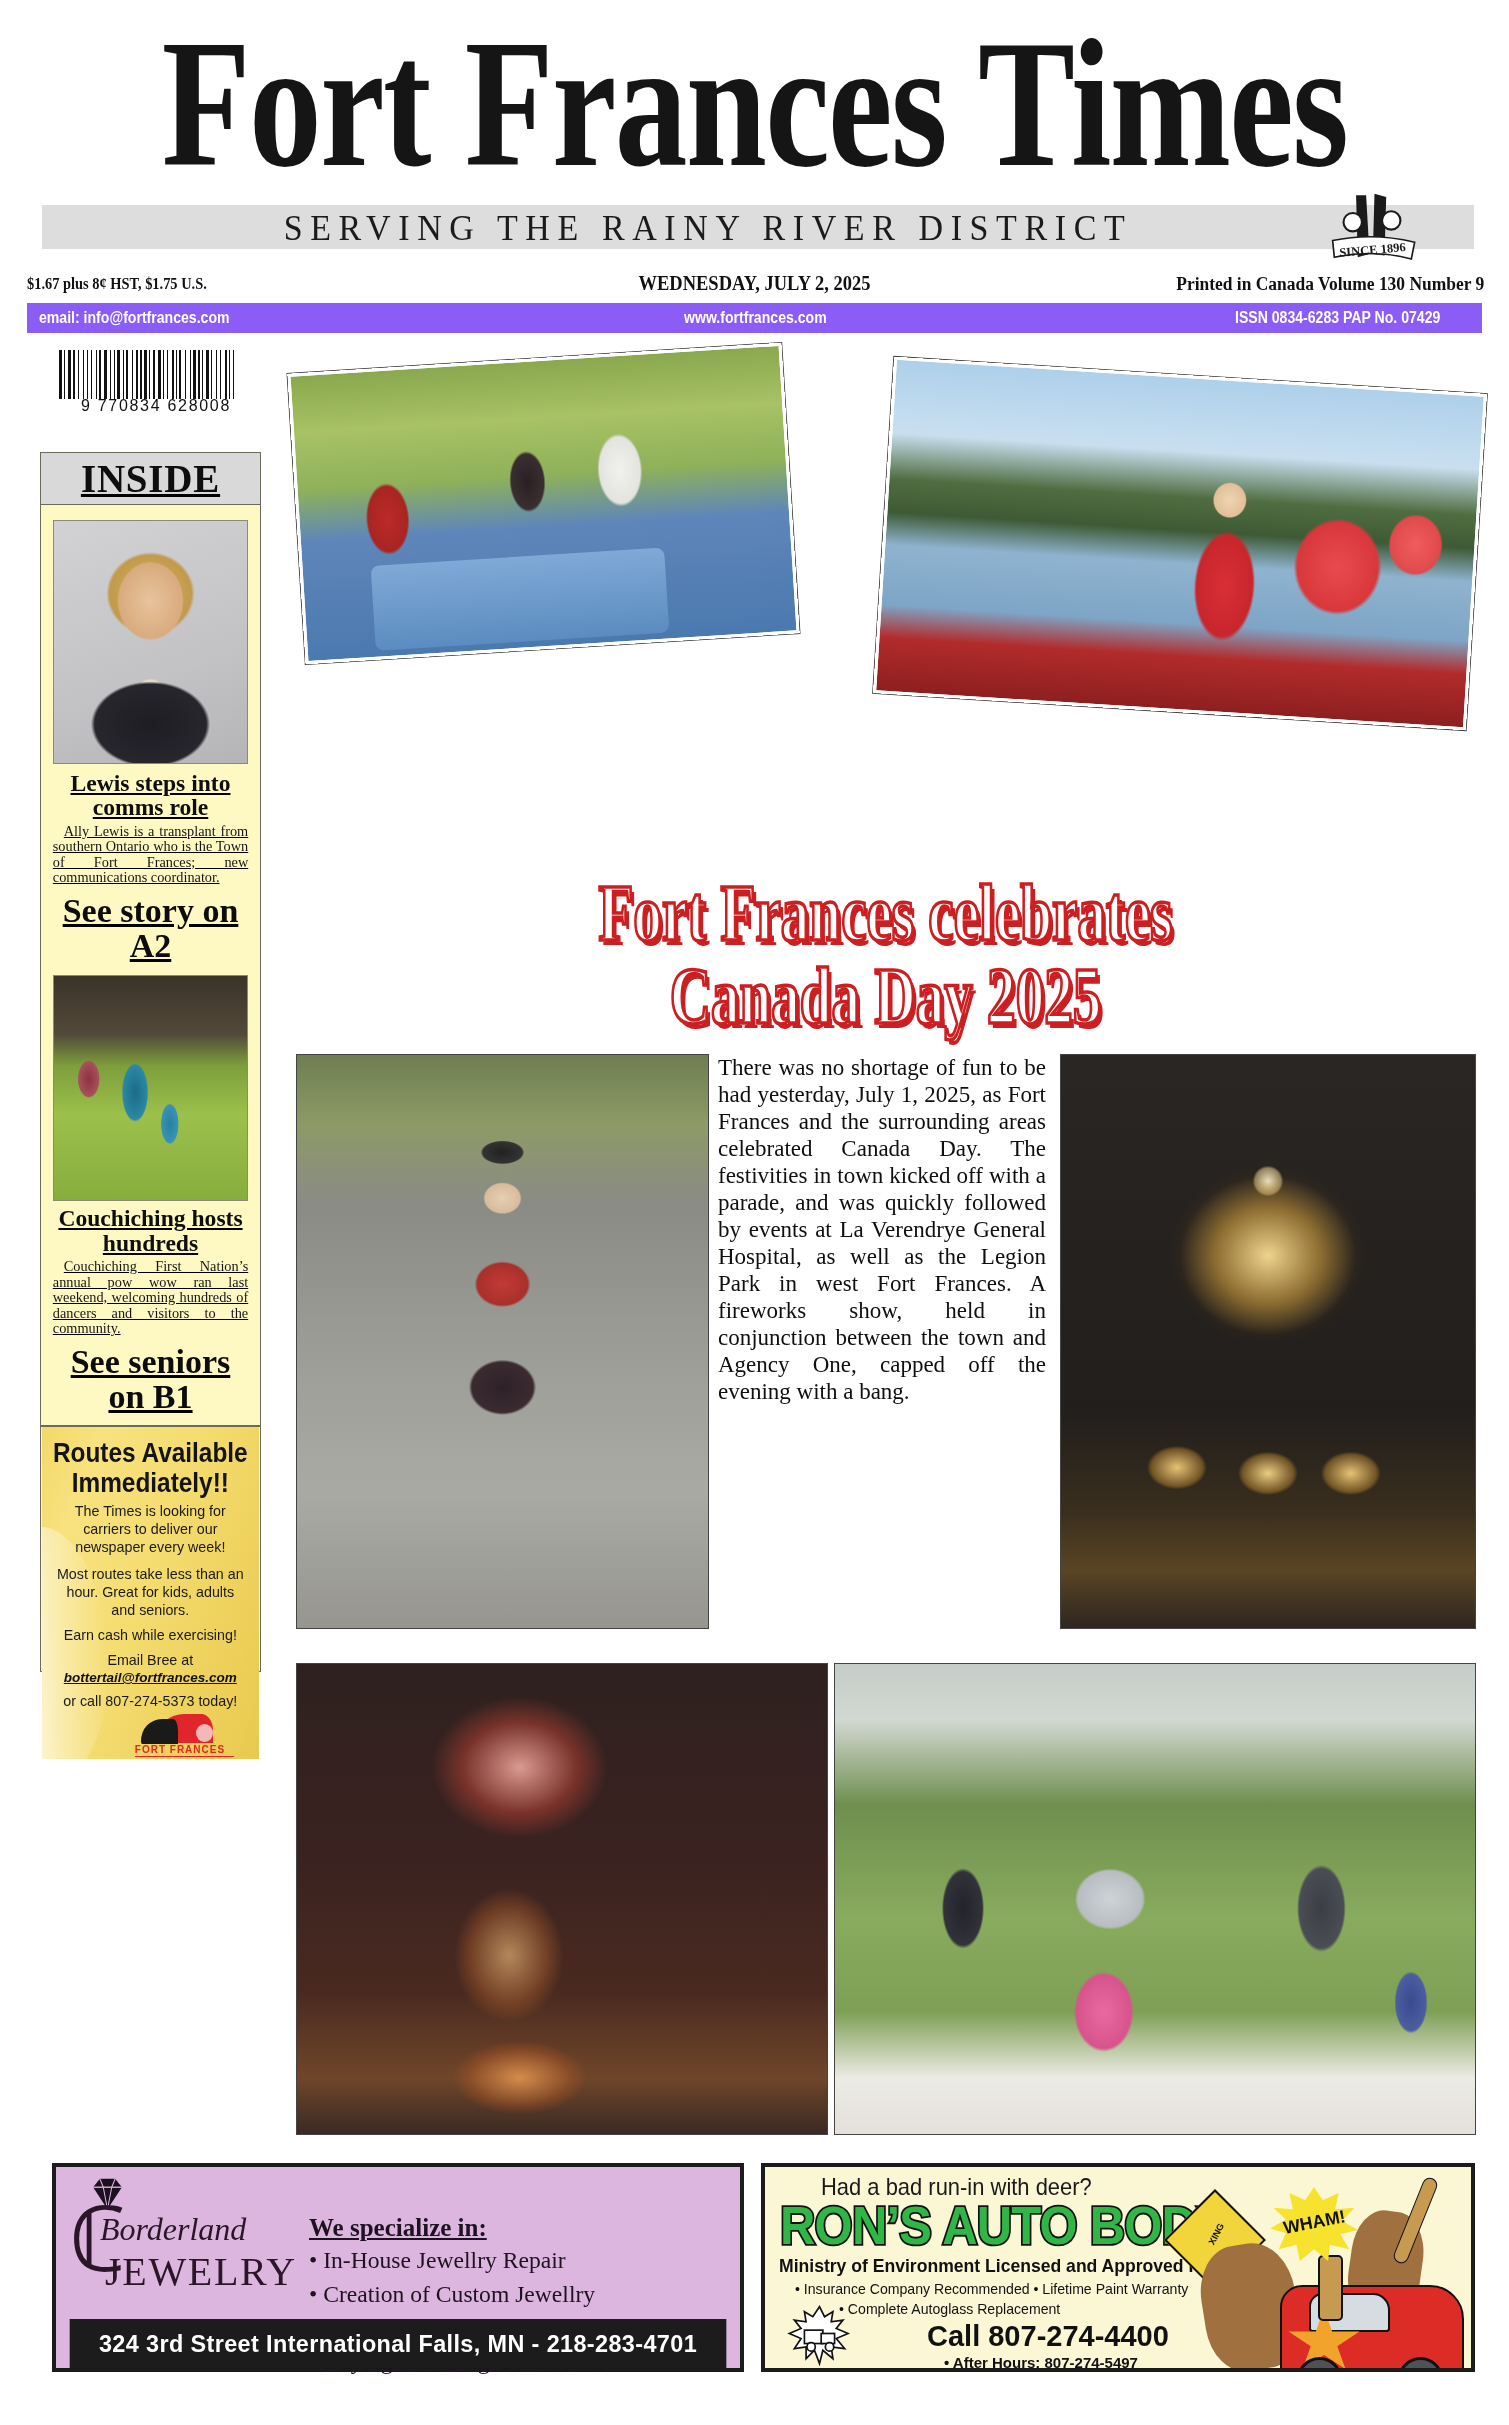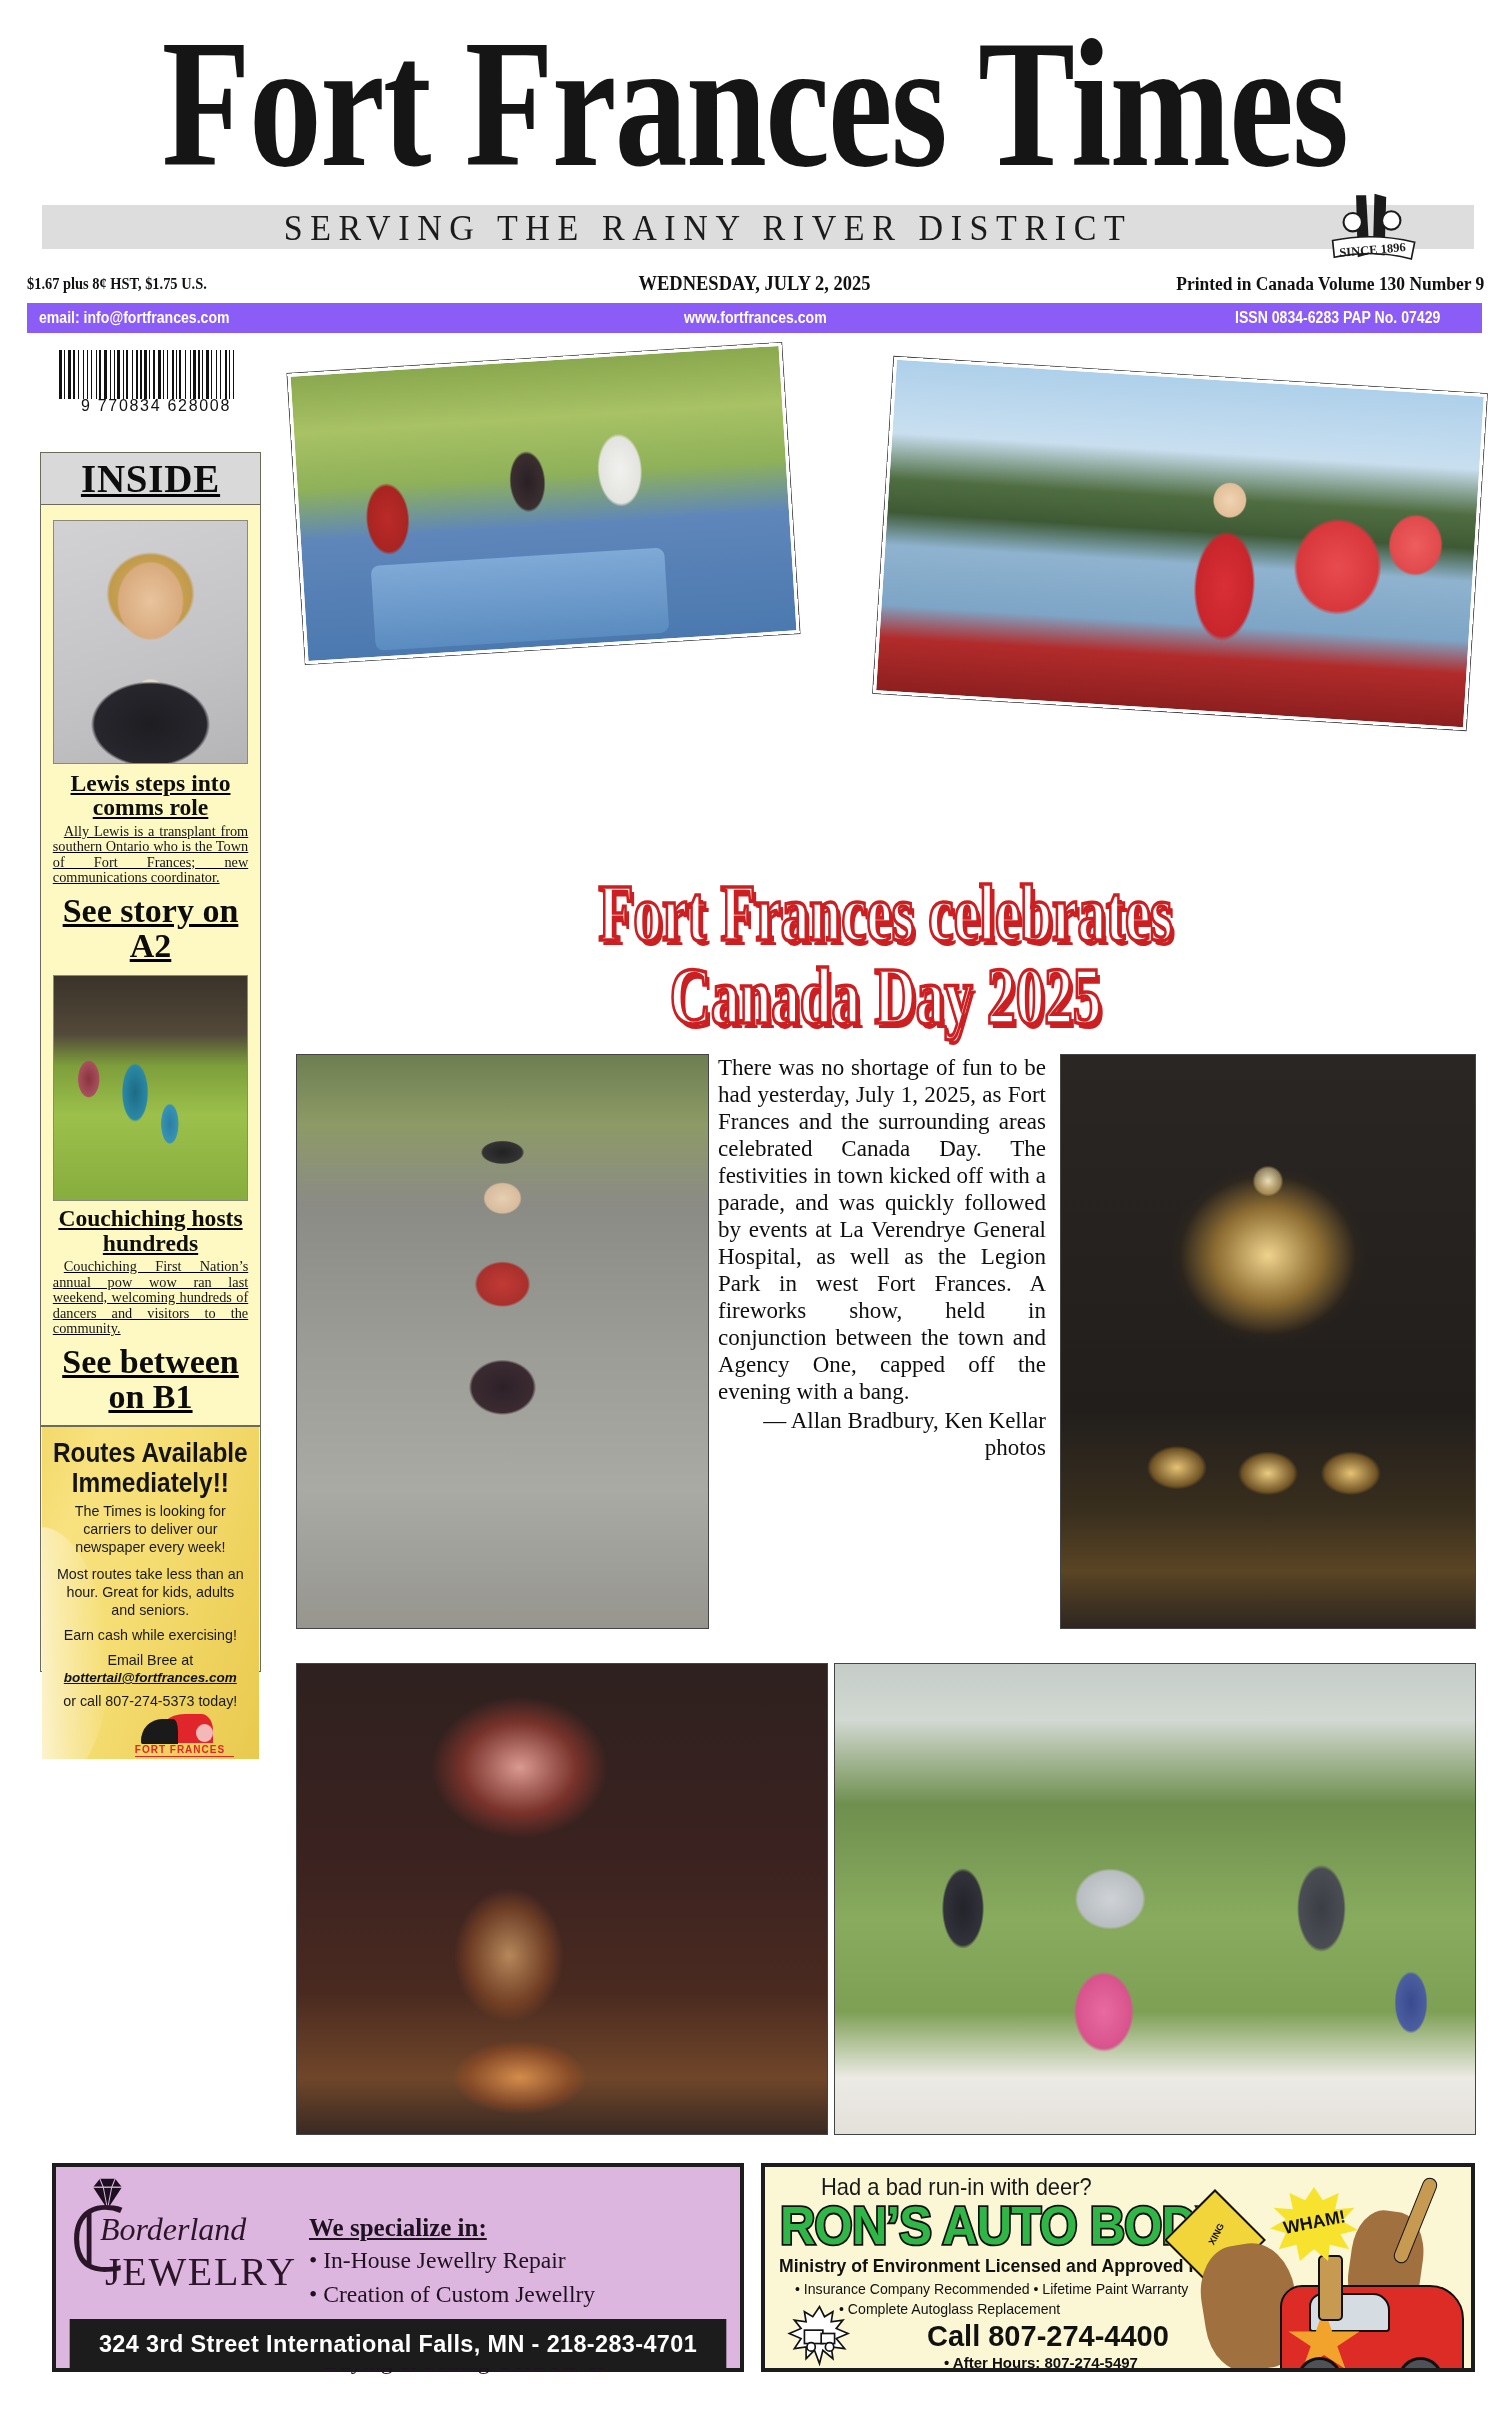--- a/index.html
+++ b/index.html
@@ -535,21 +535,21 @@
 
     <div class="inside-body">
       <div class="photo-ally"></div>
       <div class="hd-sm">Lewis steps into comms role</div>
       <div class="body-sm">Ally Lewis is a transplant from southern Ontario who is the Town of Fort Frances; new communications coordinator.</div>
       <div class="see-line">See story on A2</div>
 
       <div class="photo-powwow"></div>
       <div class="hd-sm">Couchiching hosts hundreds</div>
       <div class="body-sm">Couchiching First Nation’s annual pow wow ran last weekend, welcoming hundreds of dancers and visitors to the community.</div>
-      <div class="see-line">See between on B1</div>
+      <div class="see-line">See seniors on B1</div>
     </div>
 
     <div class="sidebar-divider"></div>
 
     <div class="routes-ad">
       <div class="routes-hd">Routes Available Immediately!!</div>
       <div class="routes-p">The Times is looking for carriers to deliver our newspaper every week!</div>
       <div class="routes-p">Most routes take less than an hour. Great for kids, adults and seniors.</div>
       <div class="routes-p tight">Earn cash while exercising!</div>
       <div class="routes-p tight">Email Bree at</div>
@@ -571,21 +571,20 @@
 
   <div class="main-headline">
     <div>Fort Frances celebrates</div>
     <div>Canada Day 2025</div>
   </div>
 
   <div class="photo-drummer"></div>
 
   <div class="article-col">
     <div>There was no shortage of fun to be had yesterday, July 1, 2025, as Fort Frances and the surrounding areas celebrated Canada Day. The festivities in town kicked off with a parade, and was quickly followed by events at La Verendrye General Hospital, as well as the Legion Park in west Fort Frances. A fireworks show, held in conjunction between the town and Agency One, capped off the evening with a bang.</div>
-    <div class="article-credit">— Allan Bradbury, Ken Kellar photos</div>
   </div>
 
   <div class="photo-fireworks-gold"></div>
 
   <div class="photo-fireworks-red"></div>
   <div class="photo-cottoncandy"></div>
 
   <div class="ad-jewelry">
     <div class="ajw-inner">
       <svg class="ajw-diamond" viewBox="0 0 46 40">

